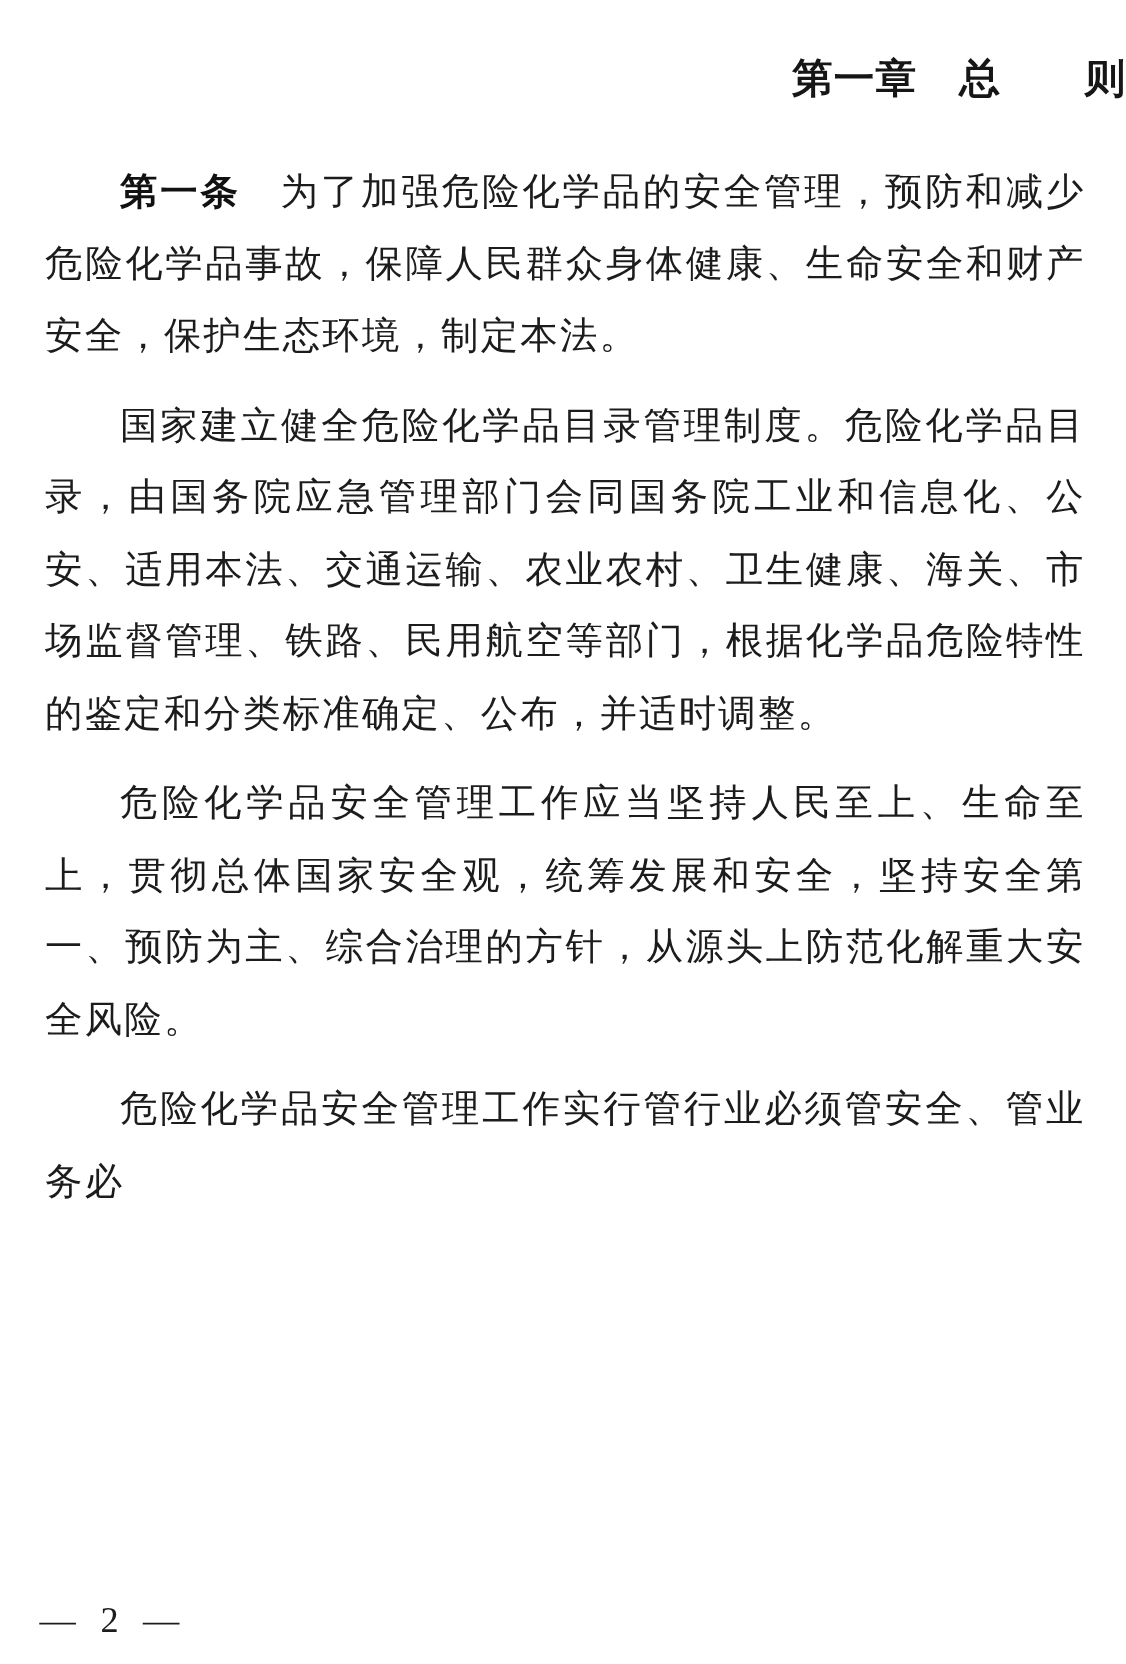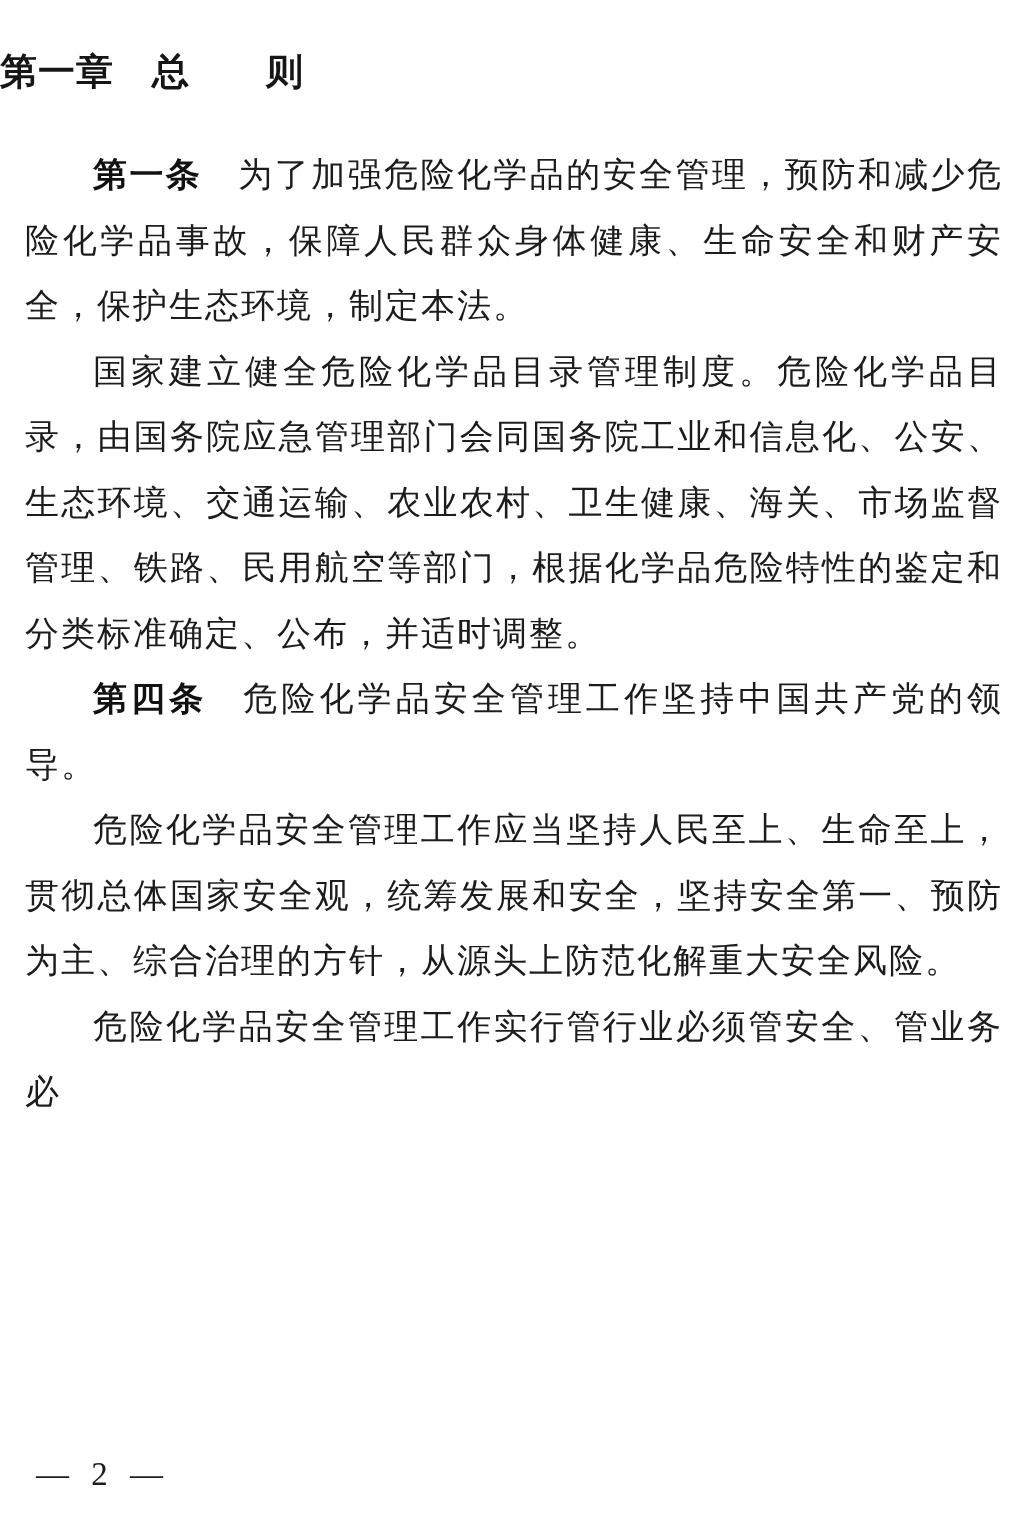--- a/index.html
+++ b/index.html
@@ -11,38 +11,38 @@
     position: relative;
     width: 1024px;
     height: 1513px;
     margin: 0 auto;
     background: #ffffff;
     overflow: hidden;
     box-sizing: border-box;
   }
   .title {
     margin: 44px 0 0 0;
-    text-align: left;
+    text-align: right;
     font-family: "Liberation Sans", "DejaVu Sans", sans-serif;
     font-weight: bold;
     font-size: 37px;
     line-height: 56px;
     letter-spacing: 1px;
     color: #161616;
   }
   .content {
     margin: 42px 21px 0 25px;
     font-family: "Liberation Serif", "DejaVu Serif", serif;
     font-size: 34px;
     line-height: 65.5px;
     letter-spacing: 2px;
     color: #1c1c1c;
   }
   .para {
-    margin: 0;
+    margin: 16px;
     text-indent: 68px;
     text-align: justify;
     text-justify: inter-ideograph;
   }
   .lead {
     font-family: "Liberation Sans", "DejaVu Sans", sans-serif;
     font-weight: bold;
     color: #111111;
     margin-right: 36px;
   }
@@ -64,23 +64,22 @@
 
   <h1 class="title">第一章　总　　则</h1>
 
   <div class="content">
 
     <p class="para"><span class="lead">第一条</span><span>为了加强危险化学品的安全管理，预防和减少危险化学品事故，保障人民群众身体健康、生命安全和财产安全，保护生态环境，制定本法。</span></p>
 
 
 
 
-    <p class="para"><span>国家建立健全危险化学品目录管理制度。危险化学品目录，由国务院应急管理部门会同国务院工业和信息化、公安、生态环境、交通运输、农业农村、卫生健康、海关、市场监督管理、铁路、民用航空等部门，根据化学品危险特性的鉴定和分类标准确定、公布，并适时调整。</span></p>
+    <p class="para"><span>国家建立健全危险化学品目录管理制度。危险化学品目录，由国务院应急管理部门会同国务院工业和信息化、公安、适用本法、交通运输、农业农村、卫生健康、海关、市场监督管理、铁路、民用航空等部门，根据化学品危险特性的鉴定和分类标准确定、公布，并适时调整。</span></p>
 
-    <p class="para"><span class="lead">第四条</span><span>危险化学品安全管理工作坚持中国共产党的领导。</span></p>
 
     <p class="para"><span>危险化学品安全管理工作应当坚持人民至上、生命至上，贯彻总体国家安全观，统筹发展和安全，坚持安全第一、预防为主、综合治理的方针，从源头上防范化解重大安全风险。</span></p>
 
     <p class="para"><span>危险化学品安全管理工作实行管行业必须管安全、管业务必</span></p>
 
   </div>
 
   <div class="pagenum">— 2 —</div>
 
 </div>

